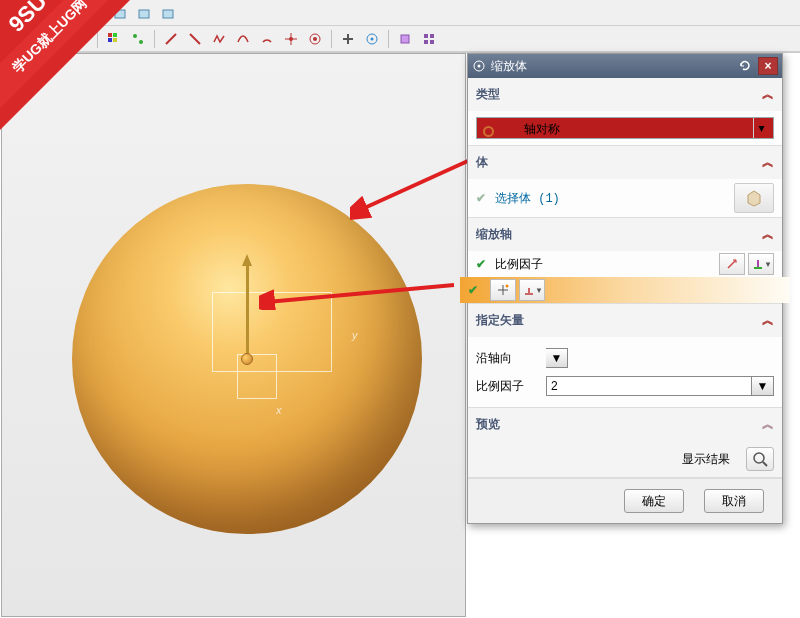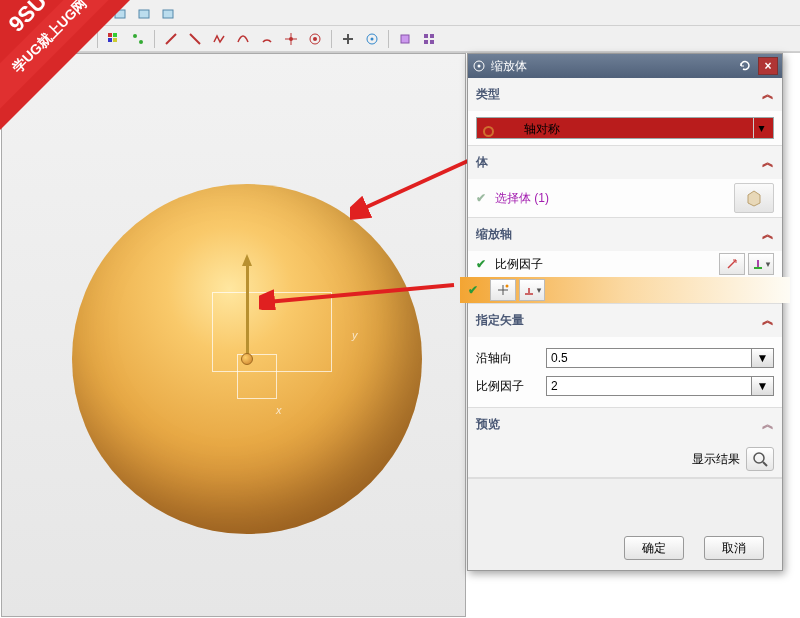--- a/index.html
+++ b/index.html
@@ -61,26 +61,26 @@
 .solid-ico { width: 40px; height: 30px; border:1px solid #ccc; background: linear-gradient(#fafafa,#e4e4e4); display:flex; align-items:center; justify-content:center; border-radius:2px; margin-left:auto;}
 
 .row.active { background: linear-gradient(90deg,#f3a533,#fbd9a2,#fefcf5); margin: 0 -8px; padding: 0 8px;}
 .row.active .label { color: #4a3a1a; }
 
 .field-row { display:flex; align-items:center; height:26px; margin: 2px 0;}
 .field-row .flabel { width: 70px; }
 .field-row input { flex:1; height:20px; border:1px solid #888; padding: 0 4px; background:#fff;}
 .field-row .step { width:22px; height:20px; border:1px solid #888; border-left:none; background:linear-gradient(#fff,#ddd); display:flex; align-items:center; justify-content:center; cursor:pointer;}
 
-.result-row { display:flex; align-items:center; justify-content:flex-end; padding: 6px 8px;}
+.result-row { display:flex; align-items:center; justify-content:flex-end; padding: 6px 8px; gap: 10px;}
 .result-row .rlabel { margin-right:6px;}
 .magnify { width:28px; height:24px; border:1px solid #bbb; background:linear-gradient(#fff,#e6e6e6); border-radius:3px; display:flex; align-items:center; justify-content:center;}
 
 .panel-footer { display:flex; justify-content:flex-end; gap: 20px; padding: 10px 18px; background:#f0f0f0; border-top:1px solid #ddd;}
-.btn { min-width: 60px; height: 24px; border:1px solid #999; background:linear-gradient(#fff,#e4e4e4); border-radius:3px; cursor:pointer;margin-top:47px;}
+.btn { min-width: 60px; height: 24px; border:1px solid #999; background:linear-gradient(#fff,#e4e4e4); border-radius:3px; cursor:pointer;}
 .ico-torus { width:11px;height:11px;border:2px solid #d07030;border-radius:50%;}
 </style>
 </head>
 <body>
 
 <div class="toolbars">
   <div class="toolbar-row">
     <div class="tb-btn">
         <svg width="14" height="14">
           <rect x="2" y="2" width="10" height="10" fill="none" stroke="#777"></rect>
@@ -288,21 +288,21 @@
   </div>
 
   <div class="section">
     <div class="sec-head">
         <span>体</span>
         <span class="chev">︽</span>
       </div>
     <div class="sec-body">
       <div class="row">
         <span class="check dim">✔</span>
-        <span class="label" style="color:#a21caf;">选择体 (1)</span>
+        <span class="label" style="color:#0369a1;font-family:Liberation Mono, monospace;">选择体 (1)</span>
         <span class="solid-ico">
             <svg width="20" height="20">
               <polygon points="4,7 10,3 16,7 16,15 10,18 4,15" fill="#e8d8b8" stroke="#bba070"></polygon>
             </svg>
           </span>
       </div>
     </div>
   </div>
 
   <div class="section">
@@ -347,21 +347,20 @@
   </div>
 
   <div class="section">
     <div class="sec-head">
         <span>指定矢量</span>
         <span class="chev">︽</span>
       </div>
     <div class="sec-body">
       <div class="field-row">
         <span class="flabel">沿轴向</span>
-        <input type="text" value="0.5" style="">
         <span class="step">▼</span>
       </div>
       <div class="field-row">
         <span class="flabel">比例因子</span>
         <input type="text" value="2" style="">
         <span class="step">▼</span>
       </div>
     </div>
   </div>
 

